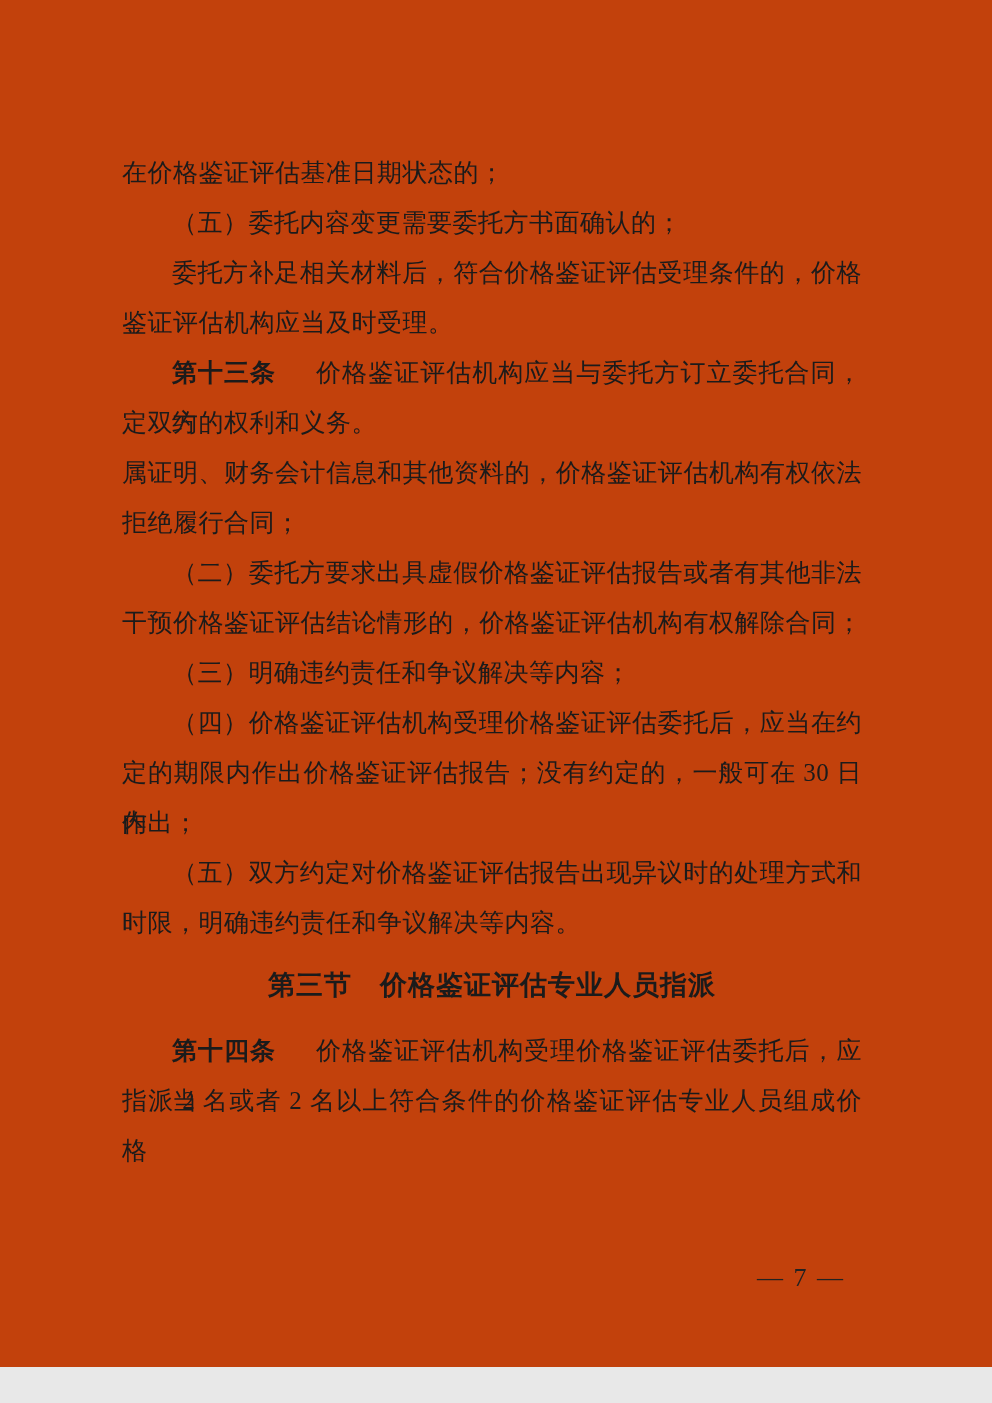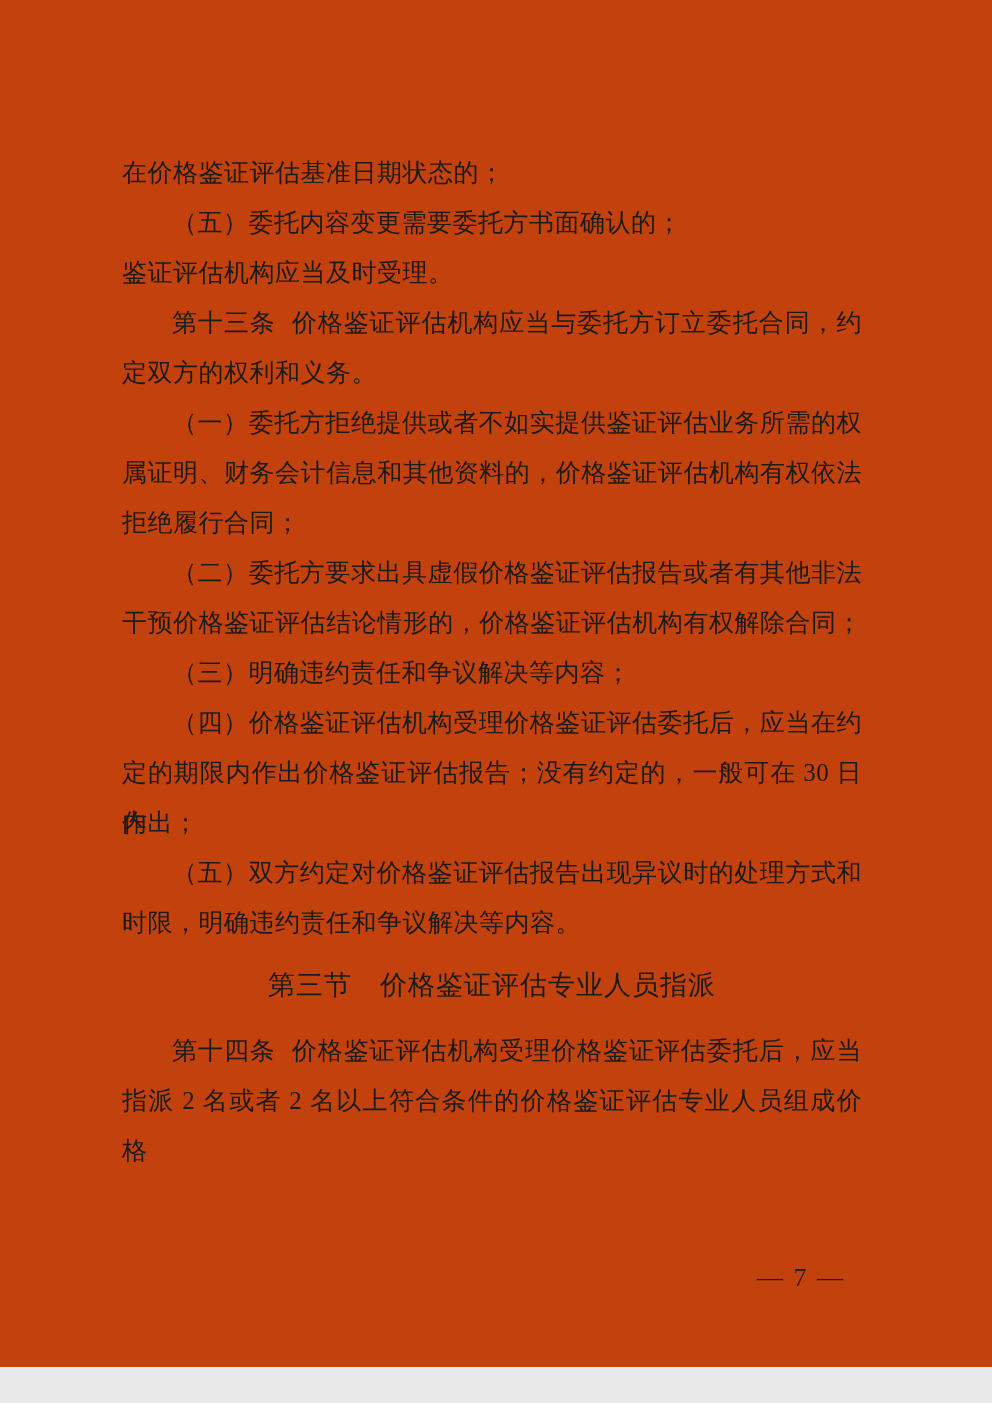--- a/index.html
+++ b/index.html
@@ -33,28 +33,28 @@
   }
   .indent {
     padding-left: 50px;
   }
   .fill {
     text-align: justify;
     text-align-last: justify;
     text-justify: inter-ideograph;
   }
   .article-label {
-    font-weight: normal;
-    margin-right: 16px;
+    font-weight: bold;
+    margin-right: 40px;
   }
   .heading {
     font-size: 27px;
     line-height: 50px;
     height: 50px;
-    font-weight: normal;
+    font-weight: bold;
     text-align: center;
     margin-top: 12px;
     margin-bottom: 16px;
     letter-spacing: 1px;
   }
   .heading .section-label {
     margin-right: 28px;
   }
   .footer {
     position: absolute;
@@ -67,26 +67,26 @@
   }
 </style>
 </head>
 <body>
 
 <div class="page">
   <div class="body-block">
 
     <div class="line">在价格鉴证评估基准日期状态的；</div>
     <div class="line indent">（五）委托内容变更需要委托方书面确认的；</div>
+    <div class="line indent fill">委托方补足相关材料后，符合价格鉴证评估受理条件的，价格</div>
     <div class="line">鉴证评估机构应当及时受理。</div>
 
     <div class="line indent fill"><span class="article-label">第十三条</span><span>价格鉴证评估机构应当与委托方订立委托合同，约</span></div>
     <div class="line">定双方的权利和义务。</div>
 
-    <div class="line indent fill">（一）委托方拒绝提供或者不如实提供鉴证评估业务所需的权</div>
     <div class="line fill">属证明、财务会计信息和其他资料的，价格鉴证评估机构有权依法</div>
     <div class="line">拒绝履行合同；</div>
 
     <div class="line indent fill">（二）委托方要求出具虚假价格鉴证评估报告或者有其他非法</div>
     <div class="line fill">干预价格鉴证评估结论情形的，价格鉴证评估机构有权解除合同；</div>
 
     <div class="line indent">（三）明确违约责任和争议解决等内容；</div>
 
     <div class="line indent fill">（四）价格鉴证评估机构受理价格鉴证评估委托后，应当在约</div>
     <div class="line fill">定的期限内作出价格鉴证评估报告；没有约定的，一般可在 30 日内</div>

